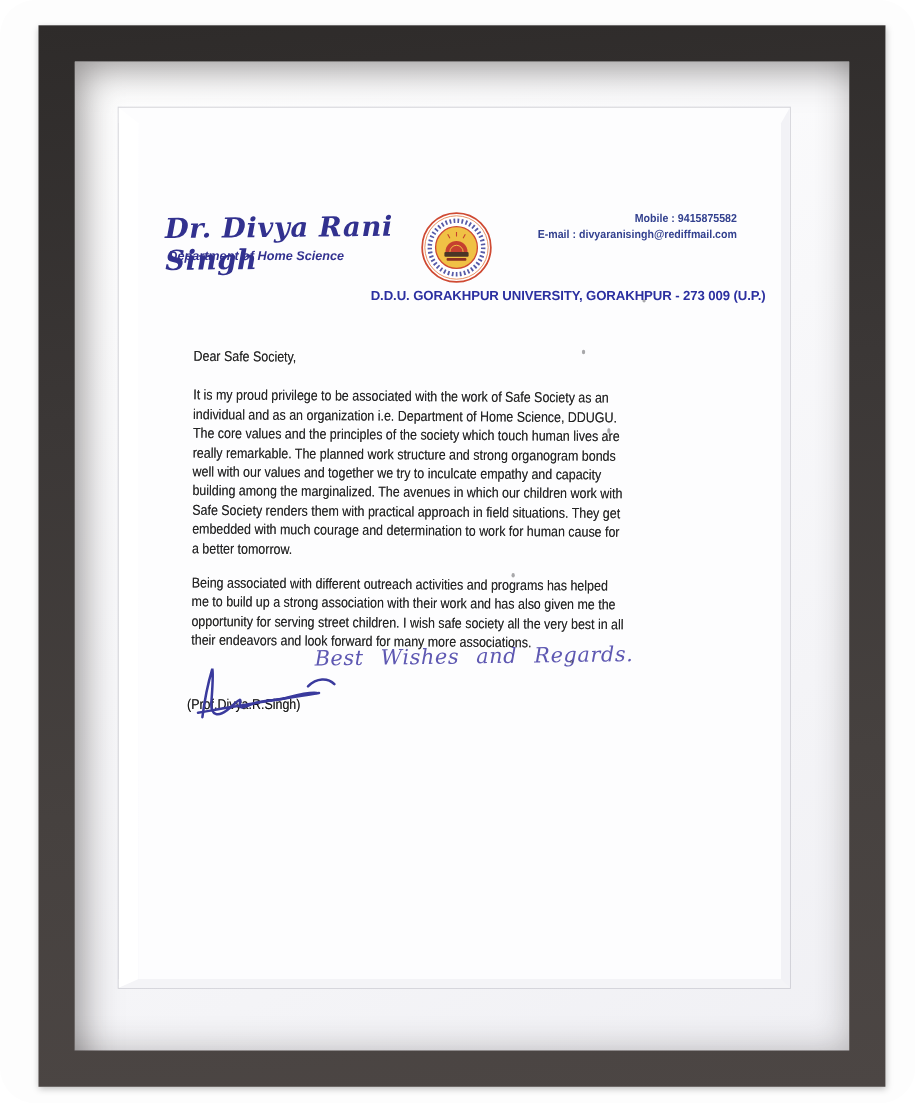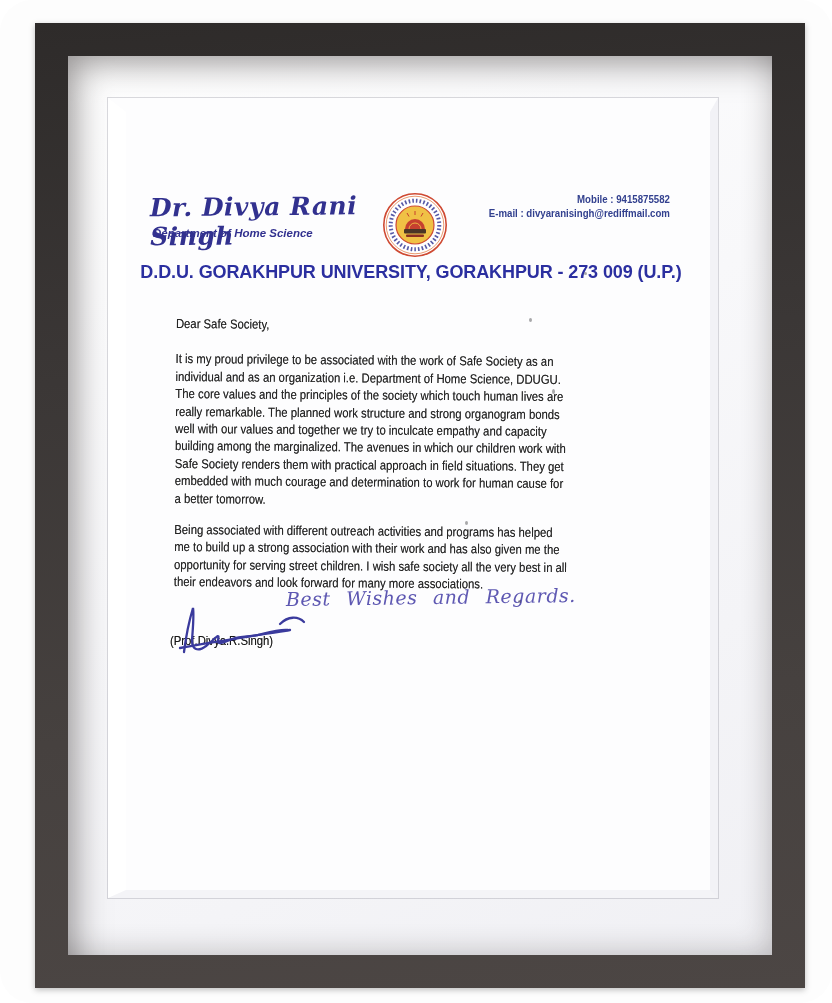--- a/index.html
+++ b/index.html
@@ -23,23 +23,23 @@
   .lh-name{position:absolute;left:24px;top:80px;width:260px;
            font-family:"DejaVu Serif",serif;font-style:italic;font-weight:bold;
            font-size:25px;color:#32318f;transform:rotate(-0.6deg);letter-spacing:.5px;}
   .lh-dept{position:absolute;left:27px;top:115px;
            font-family:Liberation Sans, sans-serif;font-style:italic;font-weight:bold;
            font-size:11.5px;color:#32318f;}
   .seal{position:absolute;left:256px;top:80px;}
   .lh-contact{position:absolute;right:40px;top:80px;text-align:right;
               font-size:10.5px;line-height:14px;color:#33418f;font-weight:bold;
               transform:scaleX(.92);transform-origin:100% 0;}
-  .lh-univ{position:absolute;left:0;top:150px;width:100%;text-align:center;
+  .lh-univ{position:absolute;left:0;top:150px;width:100%;text-align:right;
            padding-right:14px;box-sizing:border-box;
-           font-size:18px;font-weight:bold;letter-spacing:-0.1px;color:#2b2fa0;}
+           font-size:12px;font-weight:bold;letter-spacing:-0.1px;color:#2b2fa0;}
 
   
   .body-block{position:absolute;left:50px;top:203px;width:580px;
               font-size:13px;line-height:17.4px;color:#242424;
               transform:rotate(0.45deg) scaleX(0.87);transform-origin:0 0;
               text-shadow:0 0 .5px rgba(20,20,20,.55);}
   .body-block p{margin:0;white-space:pre-line;}
   .salutation{margin-bottom:18px !important;}
   .para{margin-bottom:14px !important;}
 

